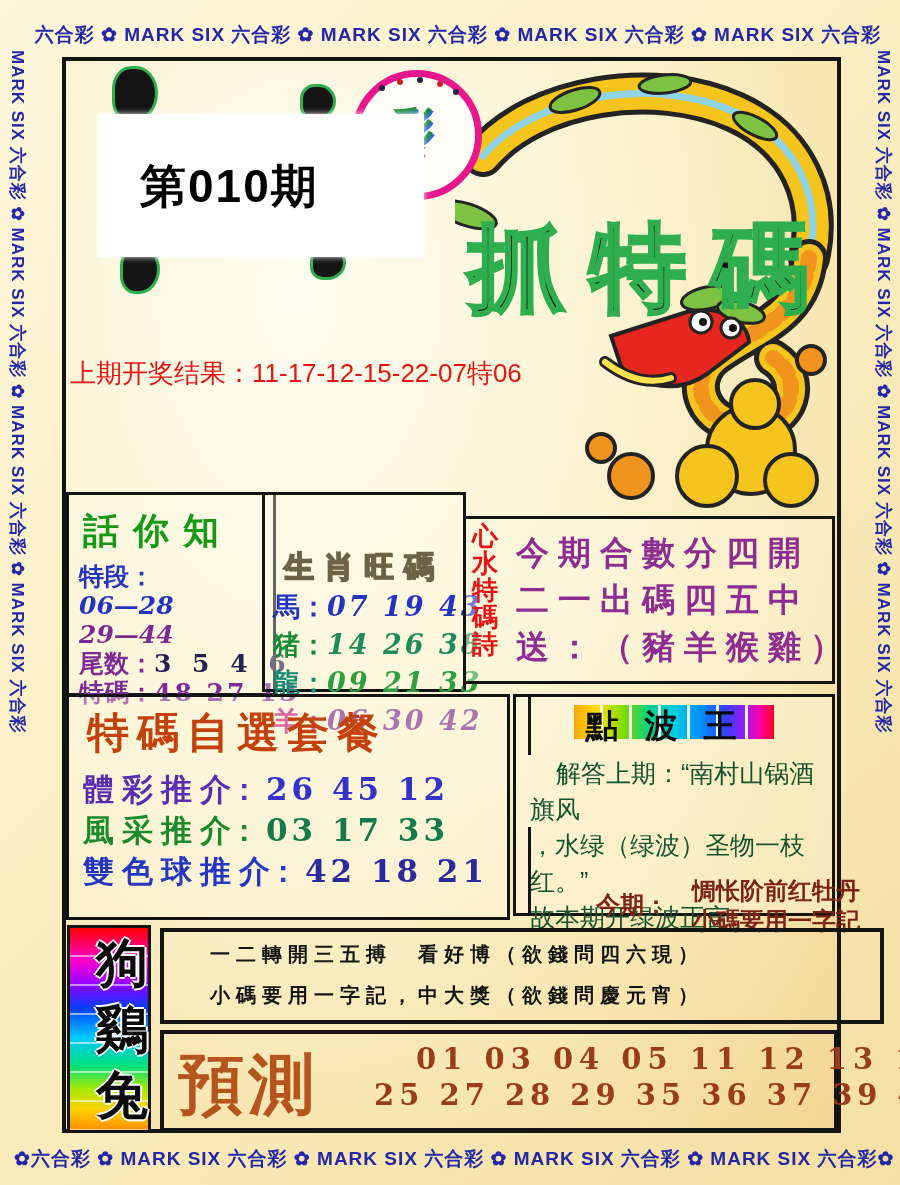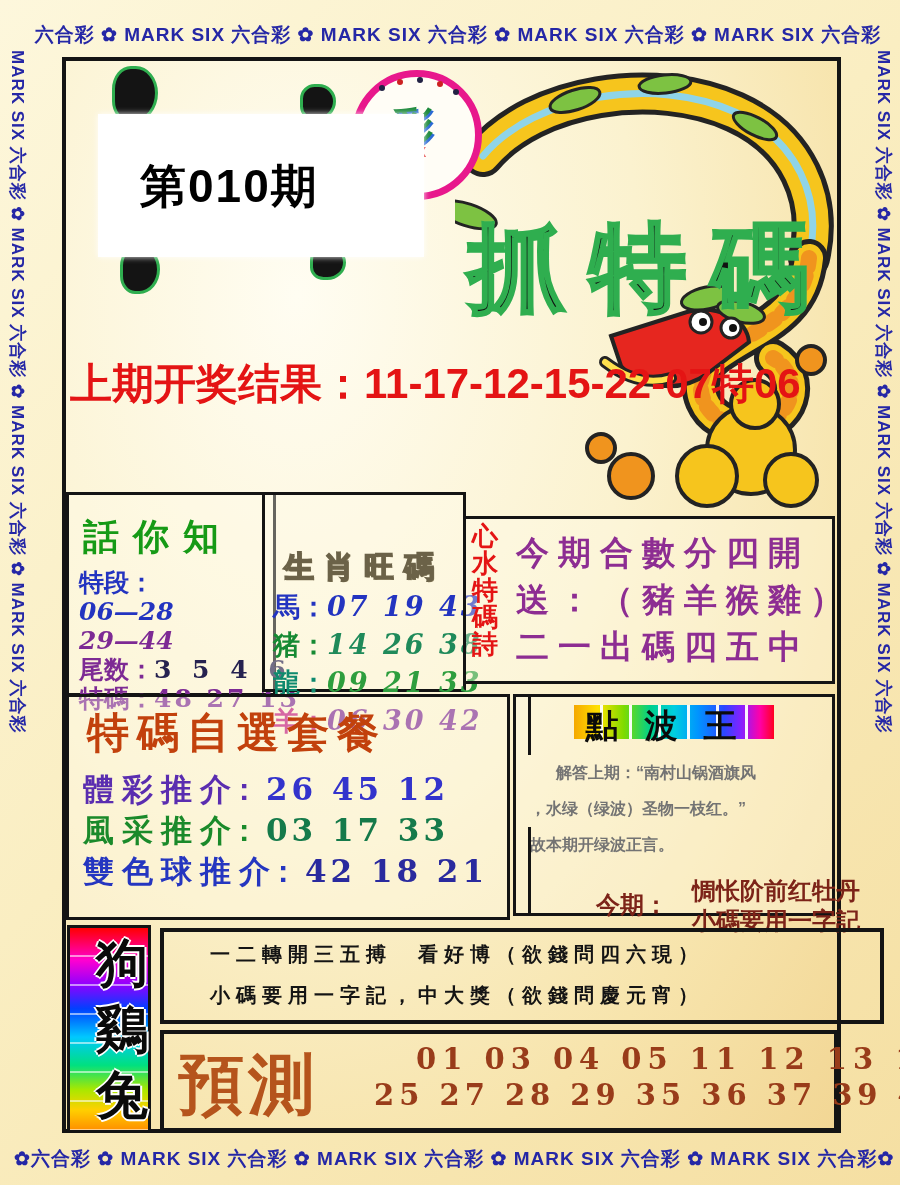--- a/index.html
+++ b/index.html
@@ -28,27 +28,27 @@
   .logo-dot{position:absolute;width:6px;height:6px;border-radius:50%;}
   .title-cn{
     left:468px;top:205px;font-size:96px;font-weight:bold;color:#111;
     letter-spacing:26px;white-space:nowrap;
     text-shadow:0 0 2px #fff;
     -webkit-text-stroke:3px #2fae4f;
   }
   .tip{background:#141414;border:3px solid #2fae4f;border-radius:46% 54% 58% 42%;}
   .censor{left:98px;top:114px;width:326px;height:143px;background:#ffffff;box-shadow:0 0 6px rgba(255,255,255,.9);}
   .issue{position:absolute;left:42px;top:42px;font-size:46px;font-weight:bold;color:#000;letter-spacing:2px;}
-  .lastdraw{left:70px;top:356px;font-size:42px;font-weight:bold;color:#e41414;white-space:nowrap;}
+  .lastdraw{left:70px;top:356px;font-size:26px;font-weight:normal;color:#e41414;white-space:nowrap;}
   
   .bx{border:3px solid #141414;background:rgba(255,252,235,.35);}
   .serif{font-family:"DejaVu Serif",serif;}
   
   .know{left:66px;top:492px;width:184px;height:186px;padding:6px 10px;}
-  .know-title{font-size:36px;font-weight:bold;color:#169a16;letter-spacing:14px;margin:12px 0 6px 4px;white-space:nowrap;}
+  .know-title{font-size:36px;font-weight:bold;color:#169a16;letter-spacing:14px;margin:6px 0 6px 4px;white-space:nowrap;}
   .know-line{font-size:25px;font-weight:bold;line-height:29px;white-space:nowrap;}
   .c-blue{color:#2334c0}.c-purple{color:#7d2a94}.c-dark{color:#262250}
   .it{font-style:italic;}
   
   .zod{left:262px;top:492px;width:182px;height:186px;padding:4px 8px;}
   .zod-title{font-size:30px;font-weight:bold;letter-spacing:10px;text-align:center;color:#fbf3d2;-webkit-text-stroke:1.5px #6b6248;text-shadow:1px 1px 0 #8a7f5e;white-space:nowrap;margin-top:48px;}
   .zrow{font-size:27px;font-weight:bold;line-height:38px;white-space:nowrap;text-align:right;}
   .zrow .zn{font-family:"DejaVu Serif",serif;font-style:italic;letter-spacing:3px;}
   .z1 .zl,.z1 .zn{color:#2334c0}
   .z2 .zl{color:#168a33}.z2 .zn{color:#1f8a5a}
@@ -71,21 +71,21 @@
   .r4 .cl{color:#cc1691}.r4 .cn{color:#e066b8}
   
   .wave{left:513px;top:694px;width:316px;height:216px;}
   .wave-banner{
     position:absolute;left:58px;top:8px;width:200px;height:34px;text-align:center;
     background:
       repeating-linear-gradient(90deg,rgba(255,255,255,0) 0 26px,rgba(255,255,255,.95) 26px 29px),
       linear-gradient(90deg,#f5a800,#ffe100 12%,#7ddb00 25%,#00d08a 38%,#00cfe0 50%,#0094ff 62%,#2b46ff 75%,#8a1fff 84%,#ff00a8 93%,#ff0020 100%);
   }
   .wave-banner span{font-size:33px;font-weight:bold;color:#0b0b0b;letter-spacing:26px;line-height:42px;}
-  .wave-text{position:absolute;left:14px;top:58px;width:290px;font-size:16px;font-weight:bold;color:#737373;line-height:36px;}
+  .wave-text{position:absolute;left:14px;top:58px;width:290px;font-size:25px;font-weight:normal;color:#14532d;line-height:36px;}
   .wave-today{position:absolute;left:40px;top:178px;font-size:24px;font-weight:bold;color:#7c2318;}
   .wave-today .tl{position:absolute;left:40px;top:14px;white-space:nowrap;}
   .wave-today .t1{position:absolute;left:136px;top:0;white-space:nowrap;}
   .wave-today .t2{position:absolute;left:136px;top:30px;white-space:nowrap;}
   .notch{background:#141414;width:3px;}
   
   .rbow{
     left:67px;top:925px;width:78px;height:202px;border:3px solid #141414;
     background:
       repeating-linear-gradient(180deg,rgba(255,255,255,0) 0 27px,rgba(255,255,255,.55) 27px 29px),
@@ -188,22 +188,22 @@
   <div class="zrow z1"><span class="zl">馬：</span><span class="zn">07 19 43</span></div>
   <div class="zrow z2"><span class="zl">猪：</span><span class="zn">14 26 38</span></div>
   <div class="zrow z3"><span class="zl">龍：</span><span class="zn">09 21 33</span></div>
   <div class="zrow z4"><span class="zl">羊：</span><span class="zn">06 30 42</span></div>
 </div>
 
 <div class="abs bx mind">
   <div class="mind-side">心水特碼詩</div>
   <div class="mind-body">
     <div class="mind-line">今期合數分四開</div>
+    <div class="mind-line">二一出碼四五中</div>
     <div class="mind-line">送：（豬羊猴雞）</div>
-    <div class="mind-line">二一出碼四五中</div>
   </div>
 </div>
 
 <div class="abs bx combo">
   <div class="combo-title">特碼自選套餐</div>
   <div class="crow r1"><span class="cl">體彩推介</span><span class="cl">:</span> <span class="cn">26 45 12</span></div>
   <div class="crow r2"><span class="cl">風采推介</span><span class="cl">:</span> <span class="cn">03 17 33</span></div>
   <div class="crow r3"><span class="cl">雙色球推介</span><span class="cl">:</span> <span class="cn">42 18 21</span></div>
 </div>
 

